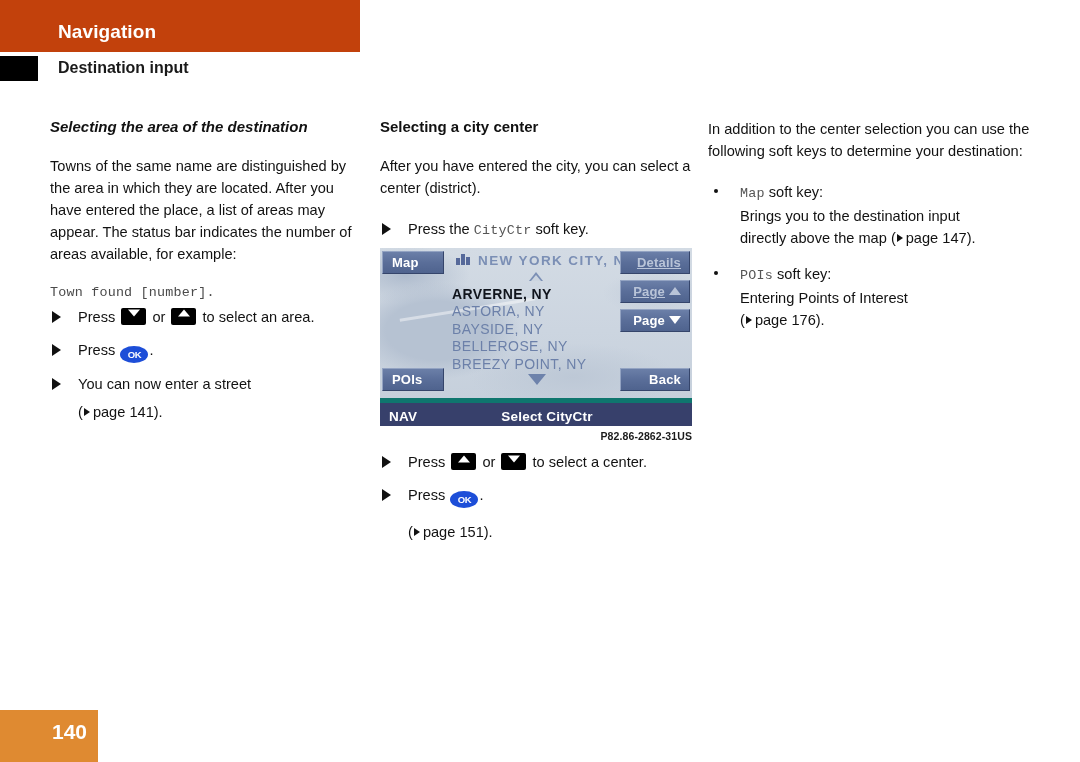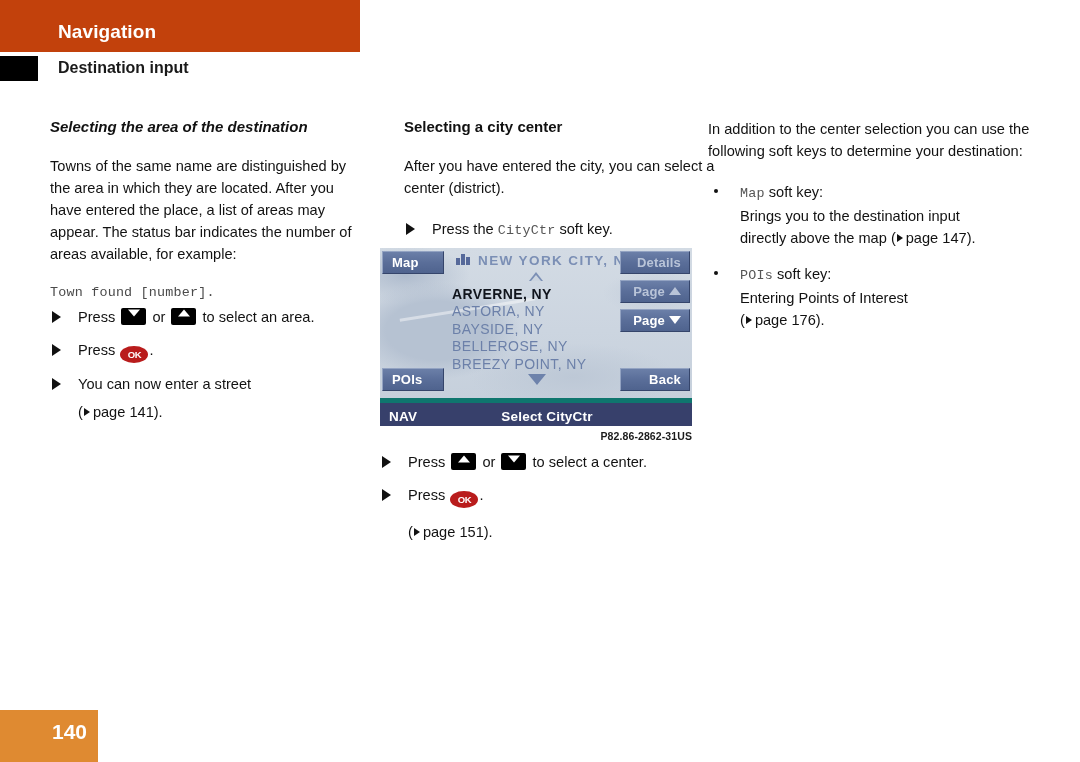--- a/index.html
+++ b/index.html
@@ -28,21 +28,21 @@
     background:#000000;
   }
   .hdr-sub{
     position:absolute; left:58px; top:59px;
     font-size:16px; font-weight:bold; color:#1a1a1a;
   }
 
   
   .col{ position:absolute; top:118px; }
   .col-1{ left:50px; width:318px; }
-  .col-2{ left:380px; width:314px;margin-left:24px; }
+  .col-2{ left:380px; width:314px; }
   .col-3{ left:708px; width:322px; }
 
   .h-italic{
     font-size:15px; font-weight:bold; font-style:italic; color:#111;
     margin:0 0 18px 0; line-height:1.25;
   }
   .h-bold{
     font-size:15px; font-weight:bold; color:#111;
     margin:0 0 18px 0; line-height:1.25;
   }
@@ -106,21 +106,21 @@
     margin-top:-3px;
   }
   .keybox.up .arrow{
     border-left:6px solid transparent;
     border-right:6px solid transparent;
     border-bottom:7px solid #fff;
     margin-top:-3px;
   }
   .okkey{
     display:inline-block; vertical-align:-3px;
-    width:28px; height:17px; border-radius:50%; background:#b91c1c;
+    width:28px; height:17px; border-radius:50%; background:#1d4ed8;
     color:#fff; font-size:9.5px; font-weight:bold;
     text-align:center; line-height:17px; letter-spacing:-.4px;
     margin:0 1px;
   }
   .ref-tri{
     display:inline-block; width:0; height:0;
     border-left:6px solid #111;
     border-top:4px solid transparent;
     border-bottom:4px solid transparent;
     vertical-align:1px; margin:0 3px 0 1px;
@@ -152,21 +152,21 @@
     position:absolute;
     background:linear-gradient(180deg,#6b7fa8 0%,#5a6e99 50%,#4f638e 100%);
     border-top:1px solid #93a3c2;
     border-left:1px solid #93a3c2;
     border-right:1px solid #35456b;
     border-bottom:1px solid #35456b;
     color:#ffffff; font-size:13px; font-weight:bold;
     line-height:21px; height:23px;
     letter-spacing:.2px;
   }
-  .sk.dim{ color:#b9c4d8; }
+  .sk.dim{ color:#b9c4d8;text-decoration:underline; }
   .sk-map{ left:2px; top:3px; width:62px; padding-left:9px; }
   .sk-pois{ left:2px; top:120px; width:62px; padding-left:9px; }
   .sk-details{ right:2px; top:3px; width:70px; text-align:right; padding-right:8px; }
   .sk-pageup{ right:2px; top:32px; width:70px; text-align:right; padding-right:8px; }
   .sk-pagedown{ right:2px; top:61px; width:70px; text-align:right; padding-right:8px; }
   .sk-back{ right:2px; top:120px; width:70px; text-align:right; padding-right:8px; }
 
   .sk .ar-up, .sk .ar-dn{
     display:inline-block; width:0; height:0; margin-left:4px;
     vertical-align:1px;

